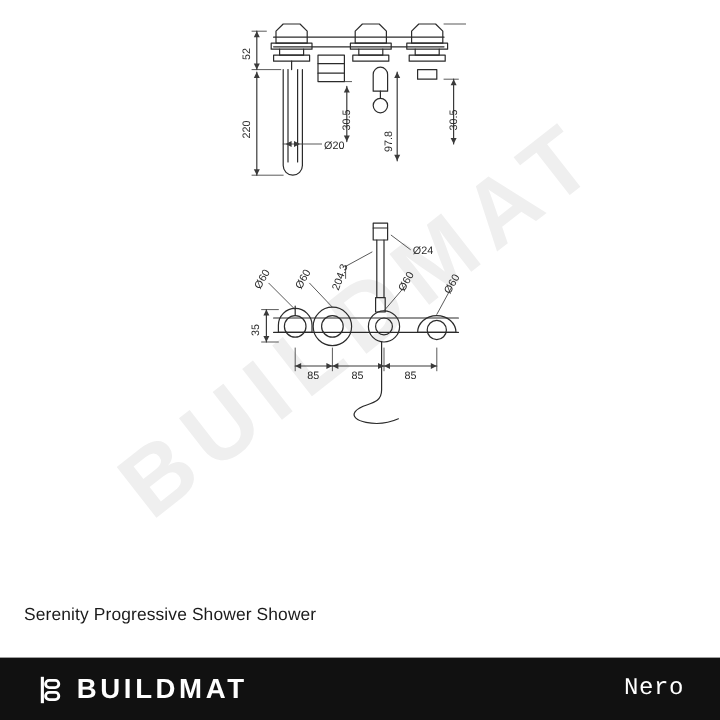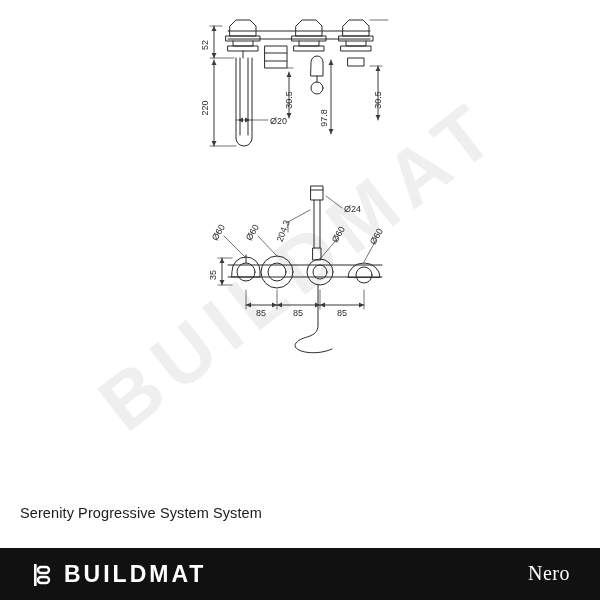--- a/index.html
+++ b/index.html
@@ -51,21 +51,21 @@
   .brand-mark{
     width:22px;height:24px;position:relative;
   }
   .brand-name{
     color:#ffffff;font-size:23px;font-weight:bold;letter-spacing:3px;
     font-family:"Liberation Sans", sans-serif;
   }
   .nero{
     position:absolute;right:30px;top:14px;
     color:#ffffff;font-size:20px;letter-spacing:.5px;
-    font-family:Liberation Serif, serif;
+    font-family:Liberation Mono, monospace;
   }
 </style>
 </head>
 <body>
 
 <div id="sheet">
 
   <div class="watermark">
     <span>BUILDMAT</span>
   </div>
@@ -206,21 +206,21 @@
       <text x="344" y="212">Ø24</text>
       <text x="341" y="236" text-anchor="middle" transform="rotate(-60 341 236)">Ø60</text>
       <text x="379" y="238" text-anchor="middle" transform="rotate(-60 379 238)">Ø60</text>
       <text x="216" y="275" text-anchor="middle" transform="rotate(-90 216 275)">35</text>
       <text x="261" y="316" text-anchor="middle">85</text>
       <text x="298" y="316" text-anchor="middle">85</text>
       <text x="342" y="316" text-anchor="middle">85</text>
     </g>
   </svg>
 
-  <div class="caption">Serenity Progressive System System</div>
+  <div class="caption">Serenity Progressive Shower Shower</div>
 
   <div class="footer">
     <div class="brand">
       <span class="brand-mark">
         <svg viewBox="0 0 22 24" width="22" height="24">
           <rect x="2" y="1" width="2.6" height="22" fill="#ffffff"></rect>
           <rect x="6" y="4" width="11" height="6" rx="3" fill="none" stroke="#ffffff" stroke-width="2.4"></rect>
           <rect x="6" y="14" width="11" height="6" rx="3" fill="none" stroke="#ffffff" stroke-width="2.4"></rect>
         </svg>
       </span>

